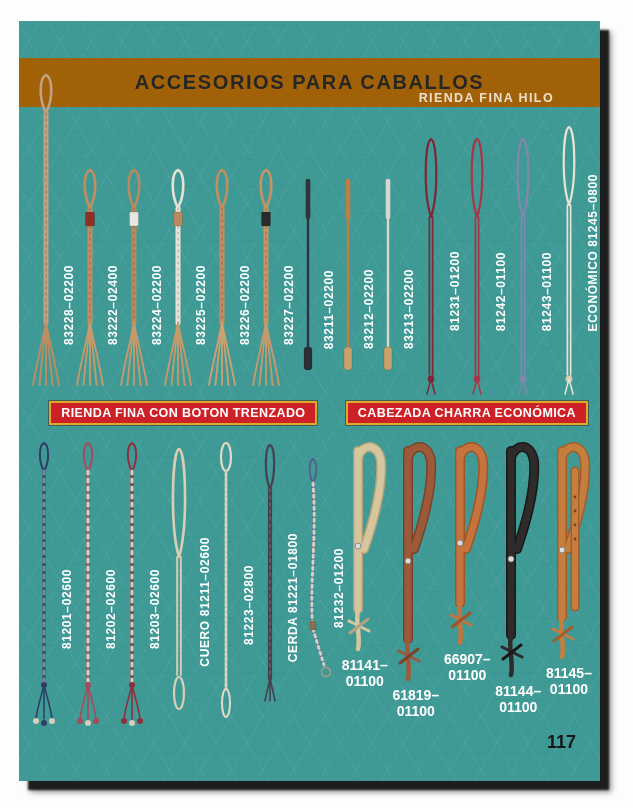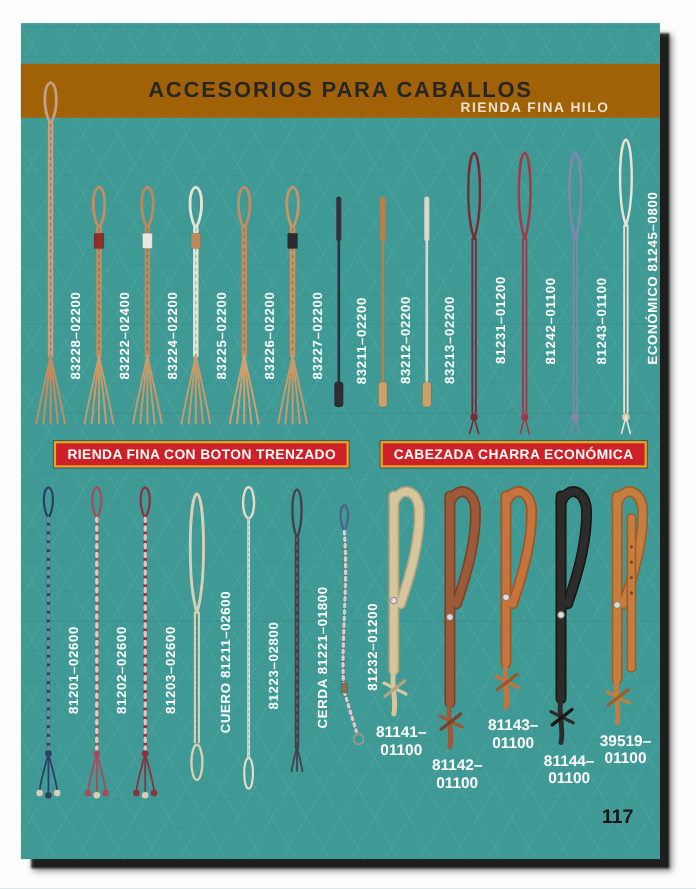--- a/index.html
+++ b/index.html
@@ -349,37 +349,37 @@
               <path d="M 16 20 C 22 5 36 7 39 24 C 41 56 29 92 22 112" fill="none" stroke="#7a4228" stroke-width="10" stroke-linecap="round"></path>
               <path d="M 16 14 L 16 202" fill="none" stroke="#7a4228" stroke-width="10" stroke-linecap="round"></path>
               <path d="M 16 20 C 22 5 36 7 39 24 C 41 56 29 92 22 112" fill="none" stroke="#9c5a3a" stroke-width="7" stroke-linecap="round"></path>
               <path d="M 16 14 L 16 202" fill="none" stroke="#9c5a3a" stroke-width="7" stroke-linecap="round"></path>
               <circle cx="16" cy="124" r="3" fill="#dcdcdc" stroke="#777" stroke-width="0.8"></circle>
               <path d="M 16 202 C 13 216 19 230 16 242" fill="none" stroke="#9c5a3a" stroke-width="4.5" stroke-linecap="round"></path>
               <path d="M 7 214 L 27 224" fill="none" stroke="#9c5a3a" stroke-width="3" stroke-linecap="round"></path>
               <path d="M 26 212 L 8 226" fill="none" stroke="#7a4228" stroke-width="3" stroke-linecap="round"></path>
             </svg>
             <div class="hcode">
-              <div>81142–</div>
+              <div>61819–</div>
               <div>01100</div>
             </div>
           </div>
           <div class="col kind-headstall">
             <svg width="46" height="212" viewBox="0 0 46 212">
               <path d="M 16 20 C 22 5 36 7 39 24 C 41 56 29 92 22 112" fill="none" stroke="#9c5628" stroke-width="10" stroke-linecap="round"></path>
               <path d="M 16 14 L 16 166" fill="none" stroke="#9c5628" stroke-width="10" stroke-linecap="round"></path>
               <path d="M 16 20 C 22 5 36 7 39 24 C 41 56 29 92 22 112" fill="none" stroke="#c4743c" stroke-width="7" stroke-linecap="round"></path>
               <path d="M 16 14 L 16 166" fill="none" stroke="#c4743c" stroke-width="7" stroke-linecap="round"></path>
               <circle cx="16" cy="106" r="3" fill="#dcdcdc" stroke="#777" stroke-width="0.8"></circle>
               <path d="M 16 166 C 13 180 19 194 16 206" fill="none" stroke="#c4743c" stroke-width="4.5" stroke-linecap="round"></path>
               <path d="M 7 178 L 27 188" fill="none" stroke="#c4743c" stroke-width="3" stroke-linecap="round"></path>
               <path d="M 26 176 L 8 190" fill="none" stroke="#9c5628" stroke-width="3" stroke-linecap="round"></path>
             </svg>
             <div class="hcode">
-              <div>81143–</div>
+              <div>66907–</div>
               <div>01100</div>
             </div>
           </div>
           <div class="col kind-headstall">
             <svg width="46" height="244" viewBox="0 0 46 244">
               <path d="M 16 20 C 22 5 36 7 39 24 C 41 56 29 92 22 112" fill="none" stroke="#191817" stroke-width="10" stroke-linecap="round"></path>
               <path d="M 16 14 L 16 198" fill="none" stroke="#191817" stroke-width="10" stroke-linecap="round"></path>
               <path d="M 16 20 C 22 5 36 7 39 24 C 41 56 29 92 22 112" fill="none" stroke="#2e2c2a" stroke-width="7" stroke-linecap="round"></path>
               <path d="M 16 14 L 16 198" fill="none" stroke="#2e2c2a" stroke-width="7" stroke-linecap="round"></path>
               <circle cx="16" cy="122" r="3" fill="#dcdcdc" stroke="#777" stroke-width="0.8"></circle>
@@ -403,21 +403,21 @@
               <circle cx="29" cy="60" r="1.4" fill="rgba(60,30,10,.6)"></circle>
               <circle cx="29" cy="74" r="1.4" fill="rgba(60,30,10,.6)"></circle>
               <circle cx="29" cy="88" r="1.4" fill="rgba(60,30,10,.6)"></circle>
               <circle cx="29" cy="102" r="1.4" fill="rgba(60,30,10,.6)"></circle>
               <circle cx="16" cy="113" r="3" fill="#dcdcdc" stroke="#777" stroke-width="0.8"></circle>
               <path d="M 16 180 C 13 194 19 208 16 220" fill="none" stroke="#c67e3e" stroke-width="4.5" stroke-linecap="round"></path>
               <path d="M 7 192 L 27 202" fill="none" stroke="#c67e3e" stroke-width="3" stroke-linecap="round"></path>
               <path d="M 26 190 L 8 204" fill="none" stroke="#9e5e2a" stroke-width="3" stroke-linecap="round"></path>
             </svg>
             <div class="hcode">
-              <div>39519–</div>
+              <div>81145–</div>
               <div>01100</div>
             </div>
           </div>
         </div>
     </div>
   </div>
 
   <div class="page-num">117</div>
 </div>
 

